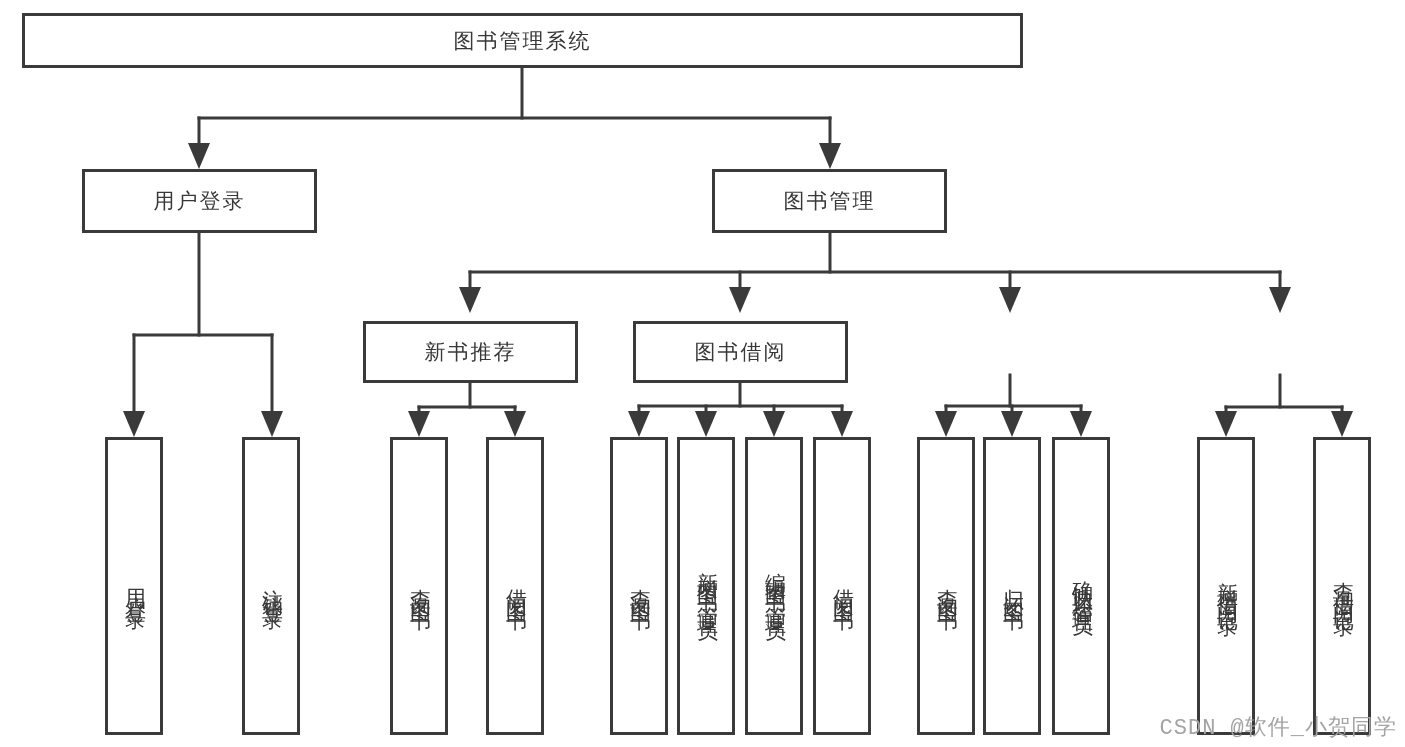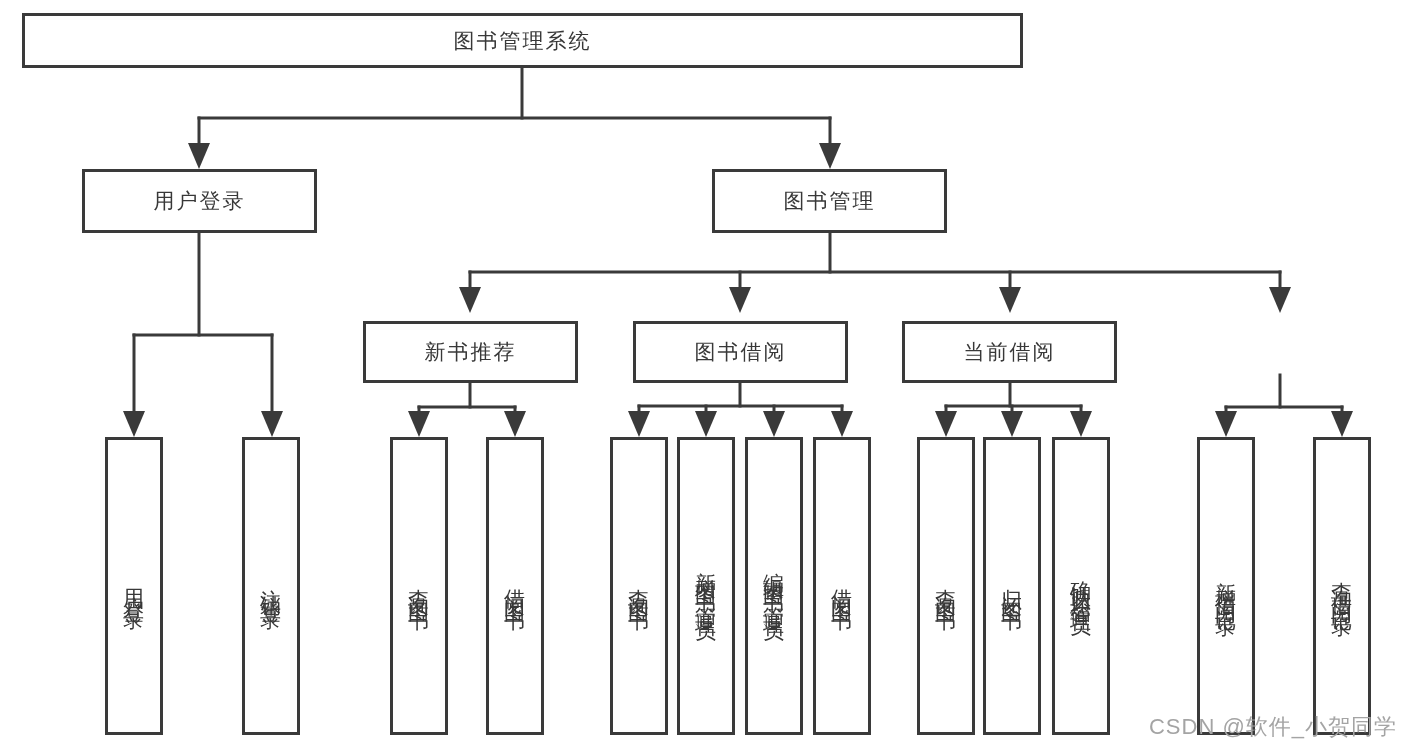--- a/index.html
+++ b/index.html
@@ -1,20 +1,20 @@
 <!DOCTYPE html>
 <html><head>
 <meta charset="utf-8">
 <style>
   html,body{margin:0;padding:0;background:#ffffff;}
   #stage{
     position:relative;
     width:1405px;height:747px;
     background:#ffffff;
-    font-family:Liberation Sans, sans-serif;
+    font-family:Liberation Mono, monospace;
     overflow:hidden;
   }
   #connectors{position:absolute;left:0;top:0;width:1405px;height:747px;}
   .box{
     position:absolute;
     box-sizing:border-box;
     border:3px solid #3a3a3a;
     background:#ffffff;
     display:flex;align-items:center;justify-content:center;
   }
@@ -110,23 +110,20 @@
   <div class="box lvl2b">
     <span class="hlabel">图书管理</span>
   </div>
 
   <div class="box lvl3" style="left:363px">
     <span class="hlabel">新书推荐</span>
   </div>
   <div class="box lvl3" style="left:633px">
     <span class="hlabel">图书借阅</span>
   </div>
-  <div class="box lvl3" style="left:902px">
-    <span class="hlabel">当前借阅</span>
-  </div>
 
   <div class="box vbox" style="left:105px">
     <span class="vlabel">用户登录</span>
   </div>
   <div class="box vbox" style="left:242px">
     <span class="vlabel">注销登录</span>
   </div>
 
   <div class="box vbox" style="left:390px">
     <span class="vlabel">查询图书</span>

